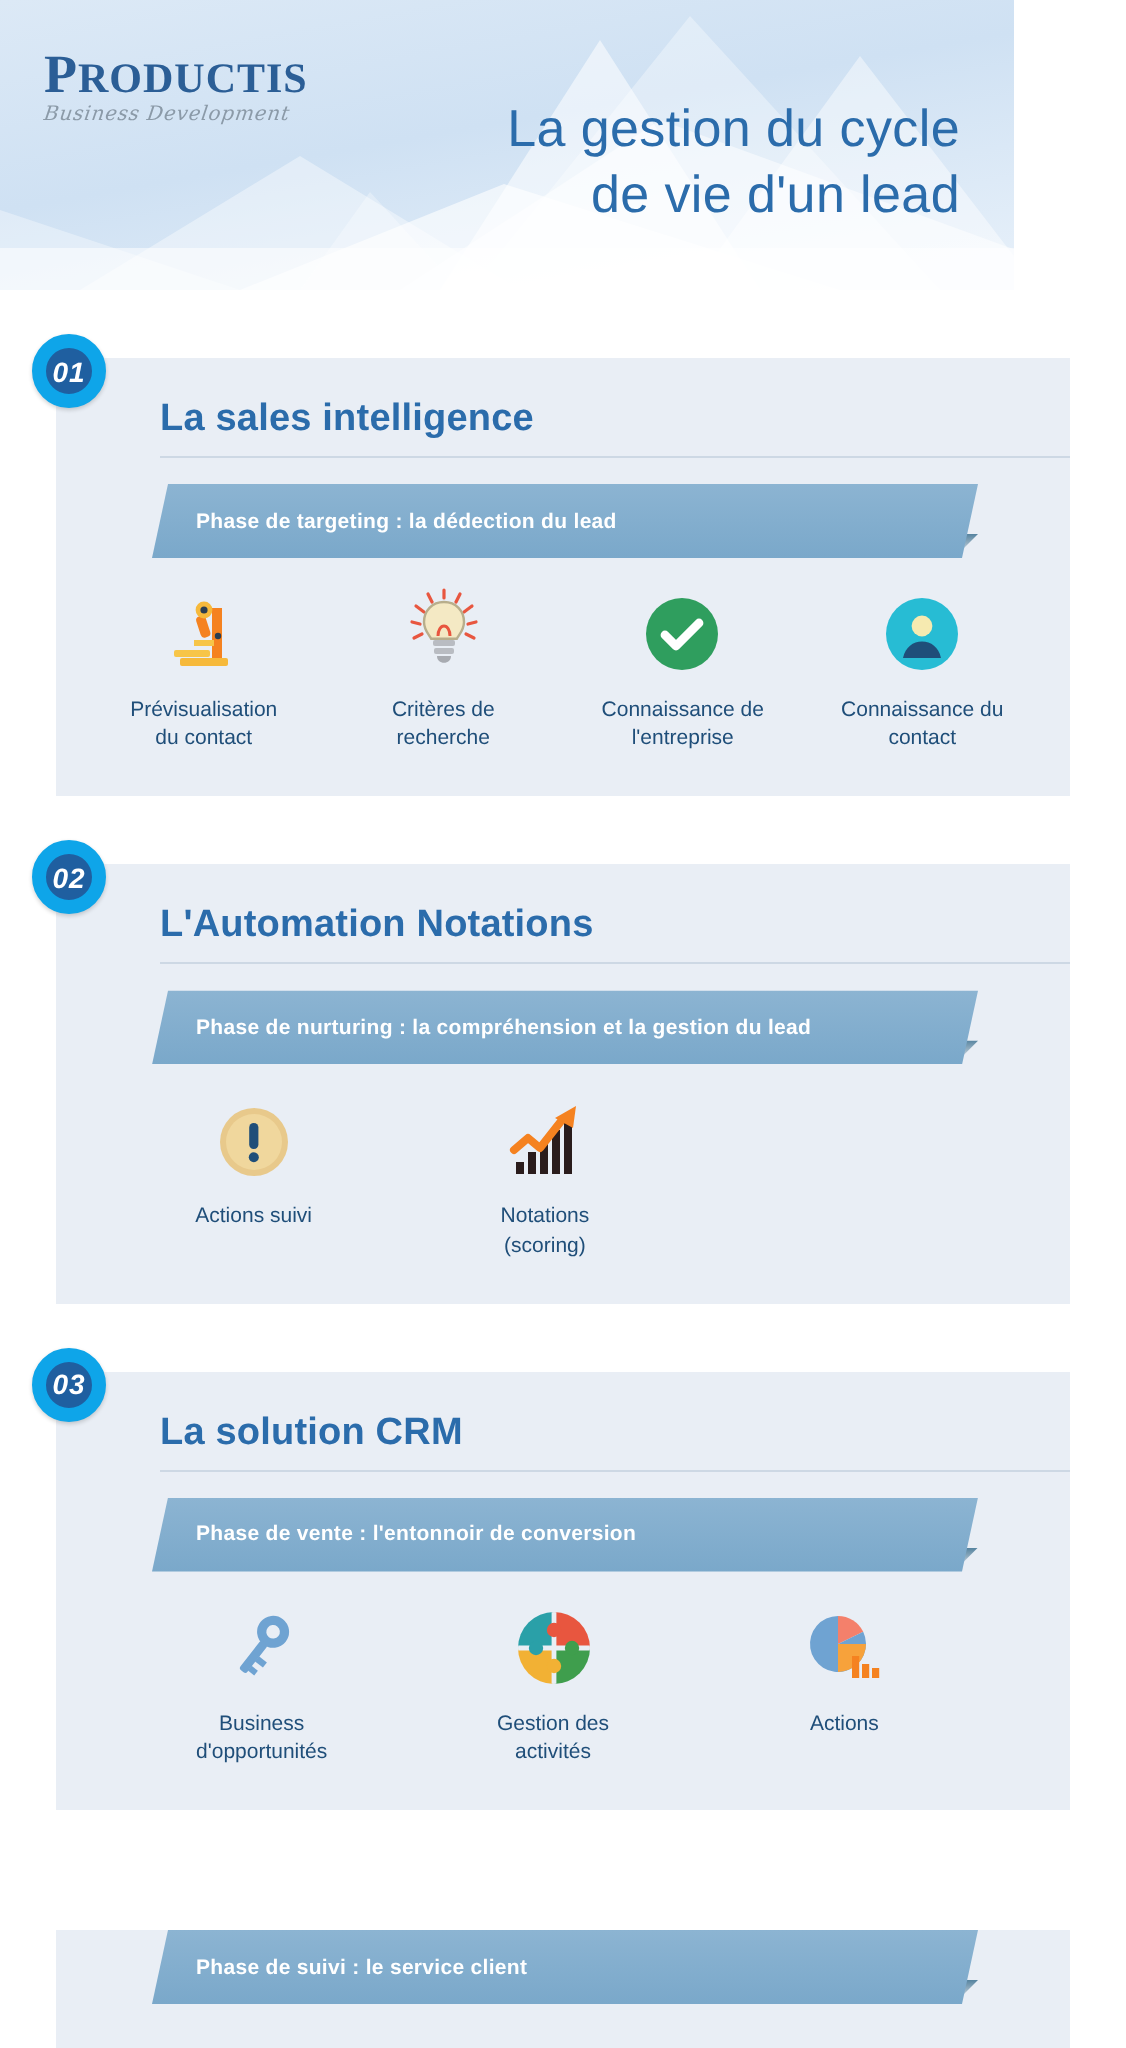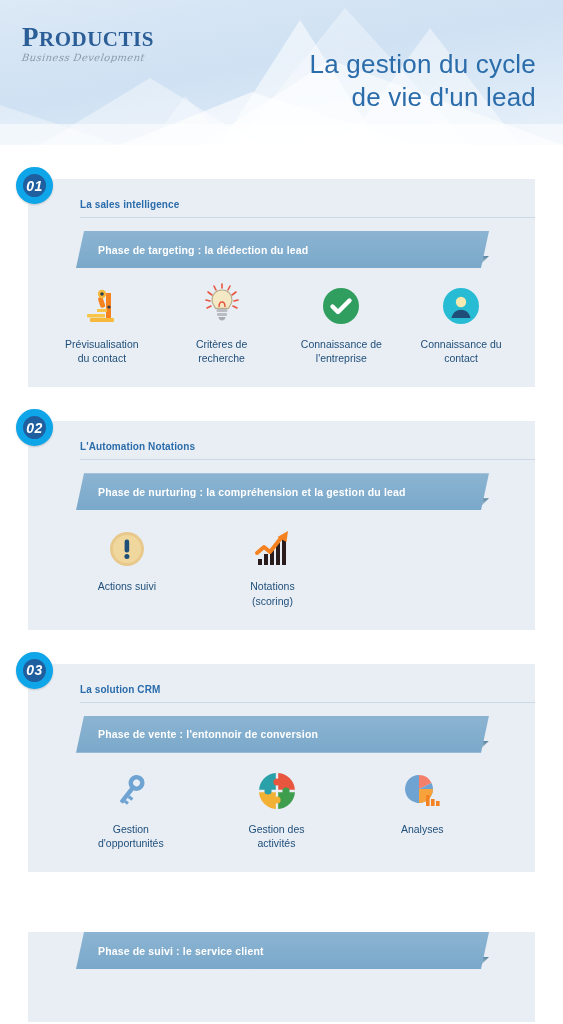--- a/index.html
+++ b/index.html
@@ -4,21 +4,21 @@
 <style>
   html,body{margin:0;padding:0;}
   body{
     width:563px;height:1024px;background:#ffffff;
     font-family:"Liberation Sans", sans-serif;
     overflow:hidden;position:relative;
   }
 
   
   .header{
-    position:relative;width:563px;height:145px;overflow:hidden;
+    position:relative;width:507px;height:145px;overflow:hidden;
     background:linear-gradient(170deg,#dce9f6 0%,#cfe1f3 45%,#e8f1fa 100%);
   }
   .header-mtns{position:absolute;inset:0;width:563px;height:145px;}
   .logo{position:absolute;left:22px;top:24px;width:160px;}
   .logo-word{
     color:#2b5e96;font-family:"Liberation Serif", serif;
     font-size:21px;letter-spacing:.5px;line-height:1;font-weight:700;
     white-space:nowrap;
   }
   .logo-word .cap{font-size:27px;}
@@ -39,21 +39,21 @@
   .section{position:relative;margin:0 28px;background:#e9eef5;}
   .badge{
     position:absolute;left:-12px;top:-12px;width:37px;height:37px;border-radius:50%;
     background:#1f5fa0;border:7px solid #0ea5e9;box-sizing:border-box;
     color:#ffffff;font-style:italic;font-weight:700;font-size:14px;
     display:flex;align-items:center;justify-content:center;letter-spacing:.5px;
     box-shadow:0 1px 2px rgba(0,0,0,.18);
   }
   .sec-head{
     margin:0 0 0 52px;padding:20px 24px 7px 0;
-    color:#2b6cab;font-size:10px;font-weight:700;letter-spacing:.1px;
+    color:#2b6cab;font-size:19px;font-weight:700;letter-spacing:.1px;
     border-bottom:1px solid #cdd8e4;
   }
 
   
   .ribbon-wrap{position:relative;height:34px;margin:13px 0 0 0;}
   .ribbon{
     position:absolute;left:48px;right:46px;top:0;height:37px;
     background:linear-gradient(180deg,#8cb4d2 0%,#7aa8ca 100%);
     clip-path:polygon(8px 0, 100% 0, calc(100% - 8px) 100%, 0 100%);
     display:flex;align-items:center;
@@ -262,21 +262,21 @@
           <svg width="38" height="40" viewBox="0 0 38 40">
             <g transform="rotate(38 19 20)">
               <circle cx="19" cy="11" r="8" fill="#6fa3d2"></circle>
               <circle cx="19" cy="11" r="3.4" fill="#e9eef5"></circle>
               <rect x="16.8" y="18" width="4.4" height="18" rx="1.4" fill="#6fa3d2"></rect>
               <rect x="21" y="25" width="5" height="3.2" fill="#6fa3d2"></rect>
               <rect x="21" y="31" width="4" height="3" fill="#6fa3d2"></rect>
             </g>
           </svg>
         </div>
-        <div class="icon-label">Gestion
+        <div class="icon-label">Business
 d'opportunités</div>
       </div>
 
       <div class="icon-cell">
         <div class="icon-box">
           <svg width="38" height="38" viewBox="0 0 38 38">
             <defs>
                 <clipPath id="pz">
                   <circle cx="19" cy="19" r="18"></circle>
                 </clipPath>
@@ -302,21 +302,21 @@
         <div class="icon-box">
           <svg width="40" height="40" viewBox="0 0 40 40">
             <path d="M17 19V5a14 14 0 0 1 12.6 7.9z" fill="#f4806b"></path>
             <path d="M17 19l12.6-6.1A14 14 0 1 1 17 5z" fill="#6fa3d2"></path>
             <path d="M17 19h14a14 14 0 0 1-14 14z" fill="#f7a23b"></path>
             <rect x="24" y="25" width="3.6" height="11" fill="#f58220"></rect>
             <rect x="29" y="29" width="3.6" height="7" fill="#f58220"></rect>
             <rect x="34" y="31" width="3.6" height="5" fill="#f58220"></rect>
           </svg>
         </div>
-        <div class="icon-label">Analyses</div>
+        <div class="icon-label">Actions</div>
       </div>
     </div>
   </div>
 
   <div class="spacer-lg"></div>
 
   <div class="section">
     <div class="ribbon-wrap" style="margin-top:26px;">
       <div class="ribbon-fold"></div>
       <div class="ribbon">

